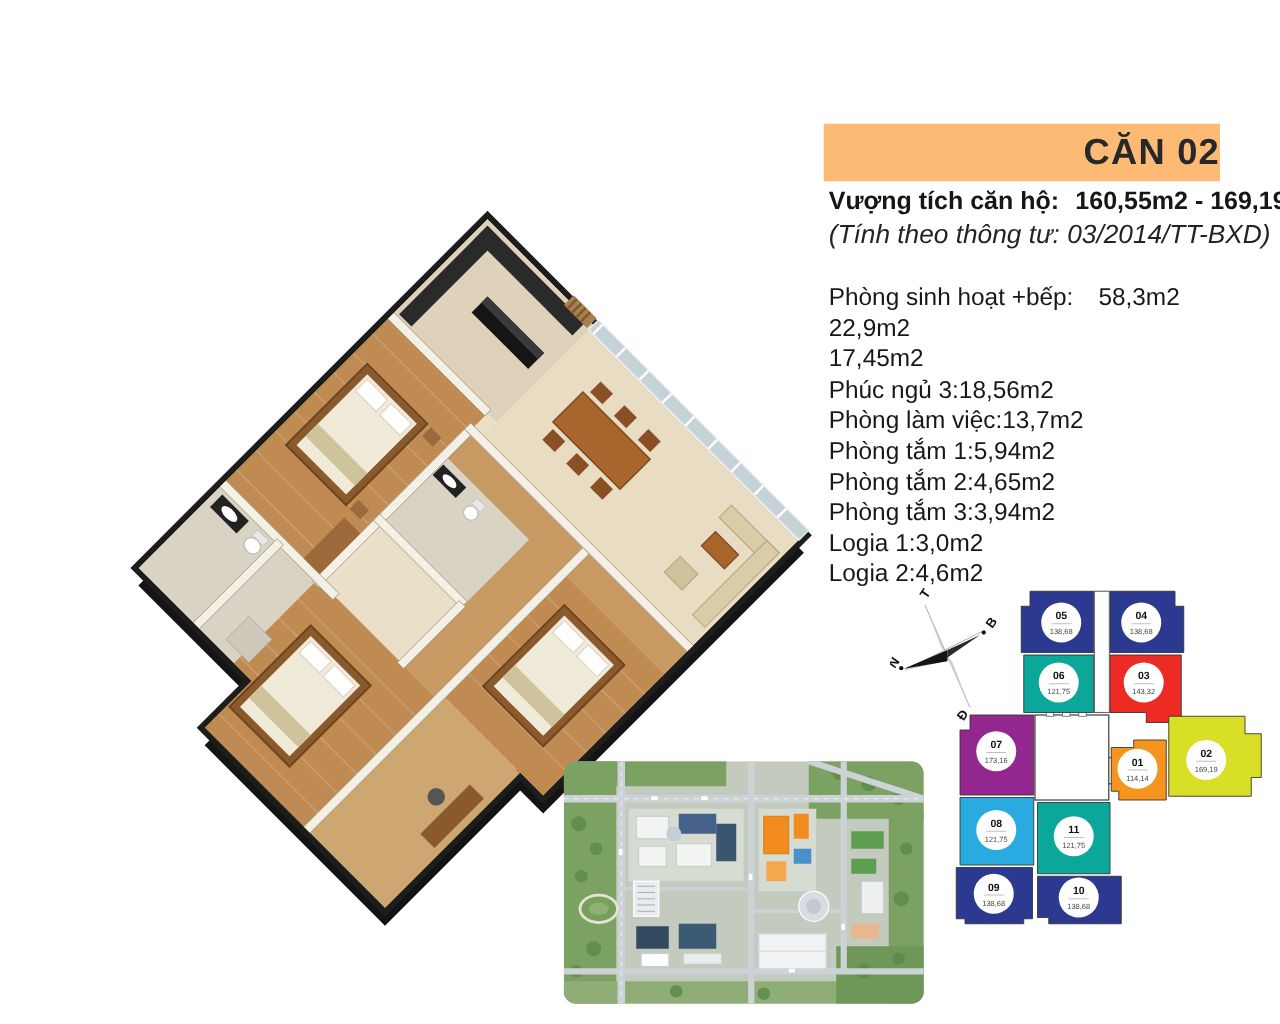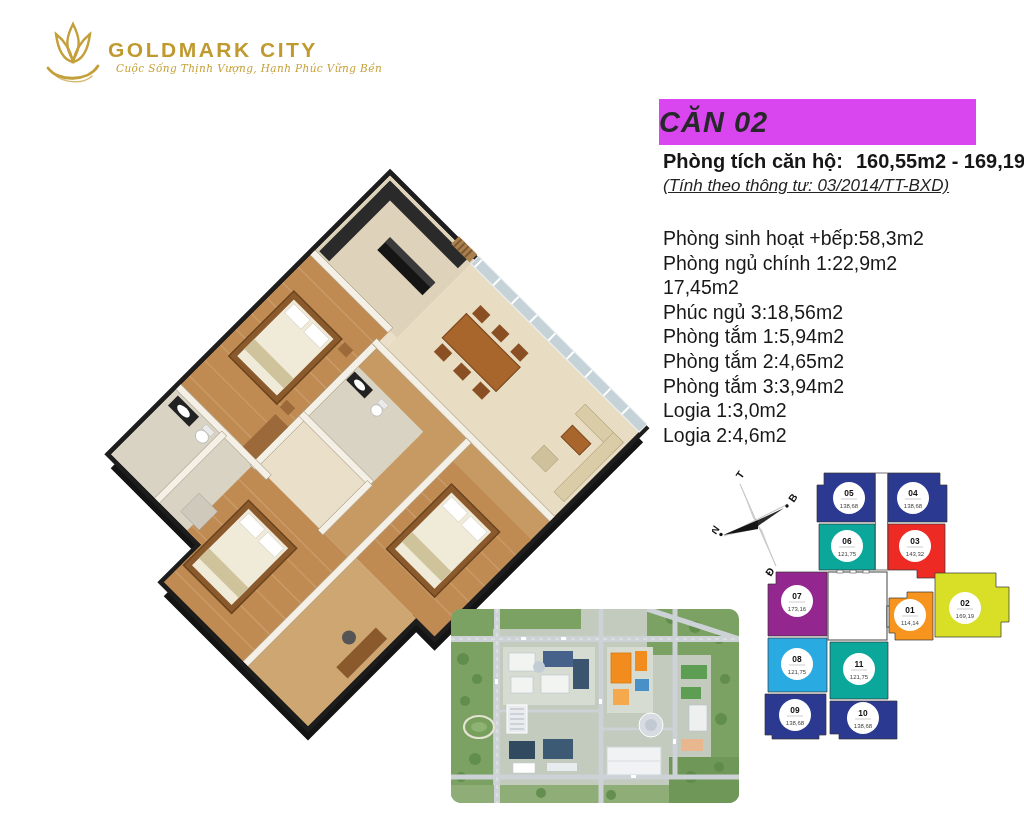--- a/index.html
+++ b/index.html
@@ -5,76 +5,66 @@
   html,body{margin:0;padding:0;background:#fff;}
   #page{position:relative;width:1024px;height:819px;background:#ffffff;overflow:hidden;
         font-family:"Liberation Sans",sans-serif;}
   
   #logo{position:absolute;left:38px;top:18px;width:300px;height:80px;}
   #logo .brand{position:absolute;left:70px;top:20px;font-size:21px;font-weight:bold;
     letter-spacing:2.5px;color:#c09a2f;white-space:nowrap;}
   #logo .tagline{position:absolute;left:78px;top:44px;font-size:10.5px;font-style:italic;
     font-family:"DejaVu Serif",serif;color:#c6a038;letter-spacing:.4px;white-space:nowrap;}
   
-  #unit-bar{position:absolute;left:659px;top:99px;width:317px;height:46px;background:#d946ef;
-    text-align:left;line-height:46px;font-size:29px;font-weight:bold;color:#26282a;letter-spacing:1px;font-style:italic;}
+  #unit-bar{position:absolute;left:659px;top:99px;width:317px;height:46px;background:#fdba74;
+    text-align:right;line-height:46px;font-size:29px;font-weight:bold;color:#26282a;letter-spacing:1px;}
   #area-row{position:absolute;left:663px;top:150px;font-size:20px;font-weight:bold;color:#161616;
     display:flex;gap:13px;white-space:nowrap;}
-  #reg-note{position:absolute;left:663px;top:176px;font-size:17px;font-style:italic;color:#232323;white-space:nowrap;text-decoration:underline;}
+  #reg-note{position:absolute;left:663px;top:176px;font-size:21px;font-style:italic;color:#232323;white-space:nowrap;}
   #room-list{position:absolute;left:663px;top:226px;font-size:19.5px;color:#181818;}
   #room-list .row{display:flex;line-height:24.6px;white-space:nowrap;}
-  #room-list .row:first-child .val{}
+  #room-list .row:first-child .val{margin-left:20px;}
   
   #floorplan3d{position:absolute;left:42px;top:158px;z-index:1;}
   #compass{position:absolute;left:712px;top:462px;z-index:2;}
   #floorplate{position:absolute;left:762px;top:465px;z-index:2;}
   #sitemap{position:absolute;left:451px;top:609px;z-index:3;}
   svg text{font-family:"Liberation Sans",sans-serif;}
 </style>
 </head>
 <body>
 
 <div id="page">
 
-  <div id="logo">
-    <svg width="70" height="72" viewBox="0 0 70 72">
-      <g fill="none" stroke="#c4a03a" stroke-width="2.4" stroke-linecap="round">
-        <path d="M35 6 C29 18 26 28 35 42 C44 28 41 18 35 6 Z"></path>
-        <path d="M18 16 C20 32 26 42 35 44 C33 34 28 24 18 16 Z"></path>
-        <path d="M52 16 C50 32 44 42 35 44 C37 34 42 24 52 16 Z"></path>
-        <path d="M10 50 C20 64 50 64 60 48" stroke-width="2.8"></path>
-        <path d="M16 56 C26 66 46 66 54 58" stroke-width="1.6" opacity="0.7"></path>
-      </g>
-    </svg>
-    <div class="brand">GOLDMARK CITY</div>
-    <div class="tagline">Cuộc Sống Thịnh Vượng, Hạnh Phúc Vững Bền</div>
-  </div>
 
   <div id="unit-bar">CĂN 02</div>
   <div id="area-row">
-    <span>Phòng tích căn hộ:</span>
+    <span>Vượng tích căn hộ:</span>
     <span>160,55m2 - 169,19m2</span>
   </div>
   <div id="reg-note">(Tính theo thông tư: 03/2014/TT-BXD)</div>
 
   <div id="room-list">
     <div class="row">
         <span>Phòng sinh hoạt +bếp:</span>
         <span class="val">58,3m2</span>
       </div>
     <div class="row">
-        <span>Phòng ngủ chính 1:</span>
         <span class="val">22,9m2</span>
       </div>
     <div class="row">
         <span class="val">17,45m2</span>
       </div>
     <div class="row">
         <span>Phúc ngủ 3:</span>
         <span class="val">18,56m2</span>
+      </div>
+    <div class="row">
+        <span>Phòng làm việc:</span>
+        <span class="val">13,7m2</span>
       </div>
     <div class="row">
         <span>Phòng tắm 1:</span>
         <span class="val">5,94m2</span>
       </div>
     <div class="row">
         <span>Phòng tắm 2:</span>
         <span class="val">4,65m2</span>
       </div>
     <div class="row">

